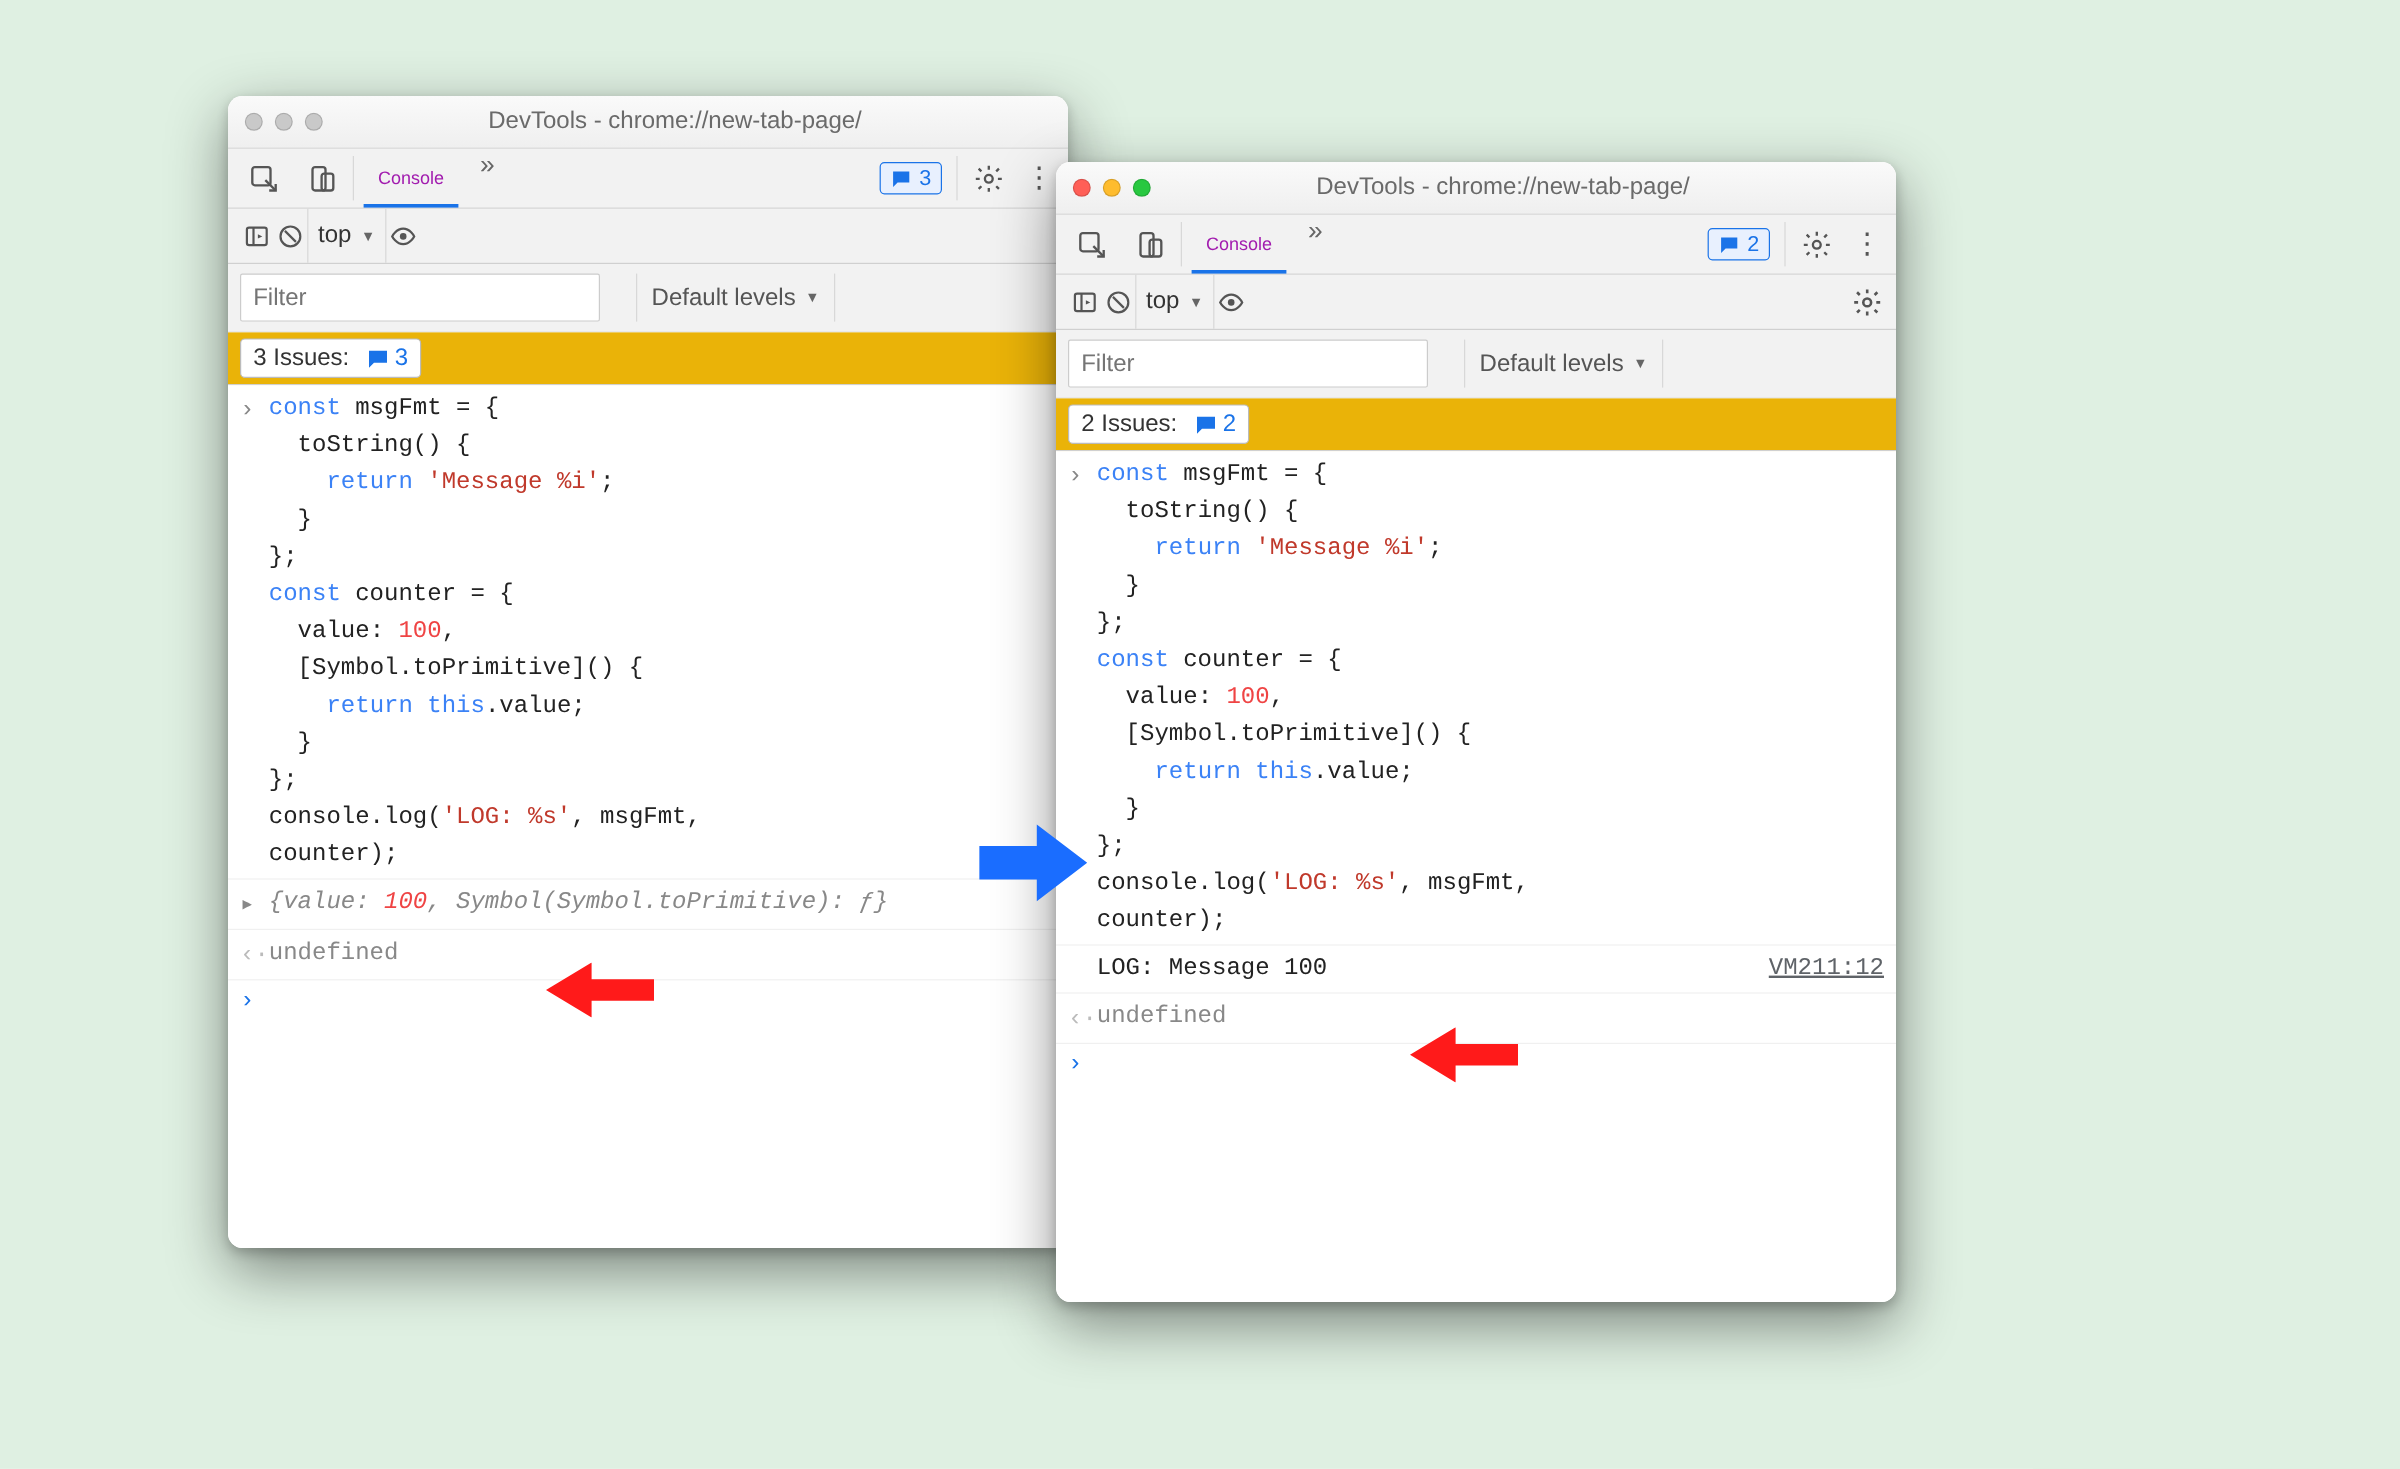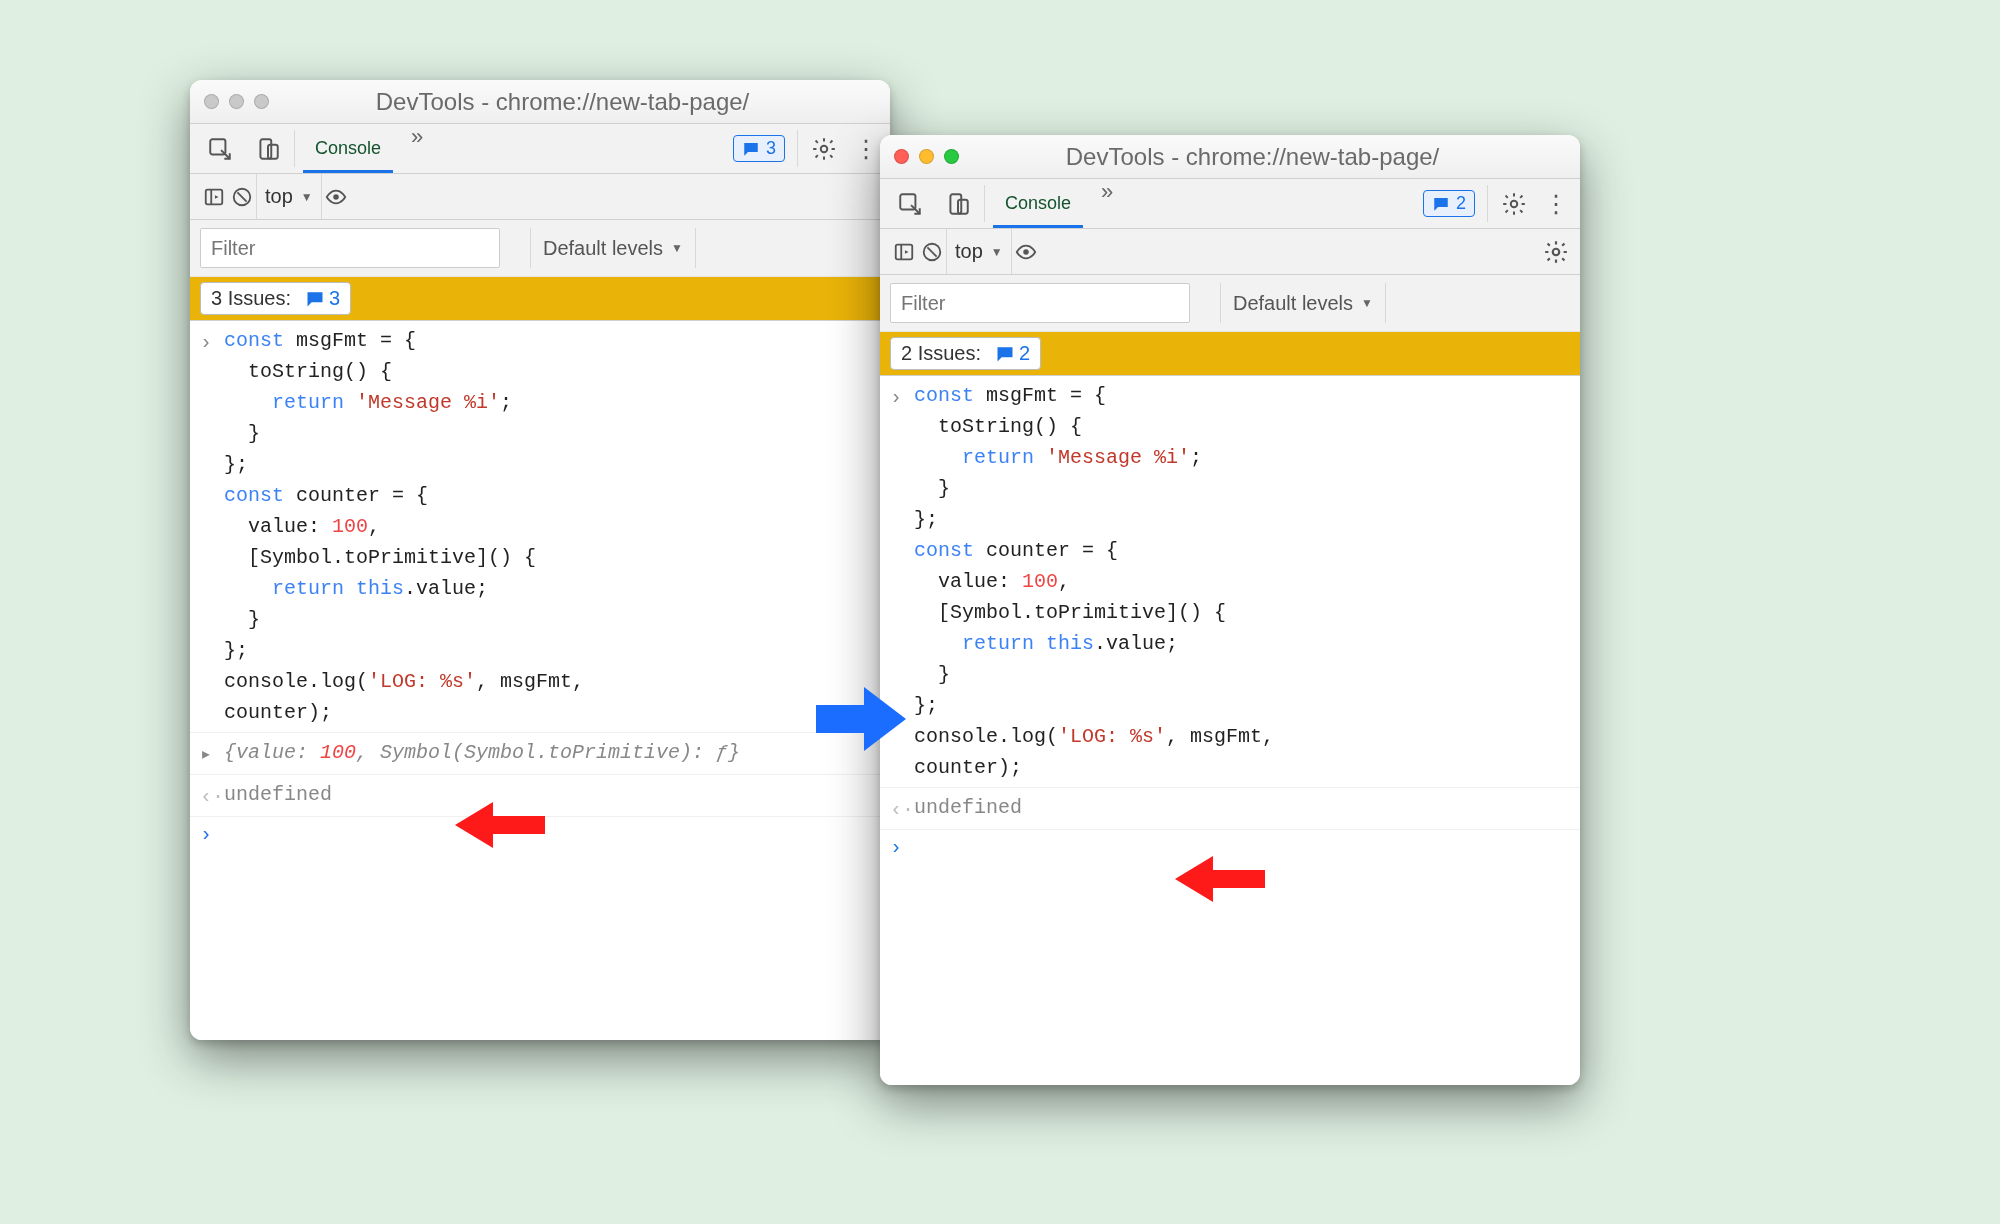--- a/index.html
+++ b/index.html
@@ -40,21 +40,21 @@
   }
   .traffic { display: flex; gap: 10px; margin-right: 10px; }
   .tlight { width: 15px; height: 15px; border-radius: 50%; background:#ccc; border:1px solid rgba(0,0,0,.15); }
   .tlight.close.inactive, .tlight.min.inactive, .tlight.max.inactive { background:#c9c9c9; }
   .tlight.close.active { background:#ff5f57; }
   .tlight.min.active   { background:#febc2e; }
   .tlight.max.active   { background:#28c840; }
   .titlebar .title {
     flex: 1;
     text-align: center;
-    font-size: 24px;
+    font-size: 20px;
     color: #6a6a6a;
     font-weight: 500;
     white-space: nowrap;
     overflow: hidden;
     text-overflow: ellipsis;
     padding-right: 40px;
   }
 
   
   .toolbar {
@@ -66,21 +66,21 @@
     padding: 0 6px;
   }
   .tb-seg {
     display:flex; align-items:center; padding:0 10px;
   }
   .tb-icon { width:28px; display:flex; align-items:center; justify-content:center; color:#555; }
   .tb-icon svg { width:26px; height:26px; stroke:#555; stroke-width:1.8; fill:none; }
   .divider { width:1px; background:#d8d8d8; margin:6px 2px; }
   .tab {
     display:flex; align-items:center; padding: 0 18px;
-    font-size:18px; color:#14532d; position:relative;
+    font-size:15px; color:#a21caf; position:relative;
   }
   .tab.active::after {
     content:""; position:absolute; left:6px; right:6px; bottom:0;
     height:3px; background:#1a73e8;
   }
   .tb-chevrons { padding:0 12px; color:#666; font-size:22px; }
   .issues-chip {
     display:flex; align-items:center; gap:6px;
     border:1px solid #1a73e8; border-radius:4px;
     padding:2px 8px; color:#1a73e8; background:#e8f0fe;
@@ -452,20 +452,25 @@
 <span class="kw">const</span> counter = {
   value: <span class="num">100</span>,
   [Symbol.toPrimitive]() {
     <span class="kw">return</span> <span class="kw">this</span>.value;
   }
 };
 console.log(<span class="str">'LOG: %s'</span>, msgFmt,
 counter);</div>
     </div>
 
+    <div class="row">
+      <div class="gutter"></div>
+      <div class="content">LOG: Message 100</div>
+      <div class="srclink">VM211:12</div>
+    </div>
 
     <div class="row">
       <div class="gutter" style="color:#bbb;">‹·</div>
       <div class="content undef">undefined</div>
     </div>
 
     <div class="prompt-row">
       <div class="gutter" style="color:#1a73e8;">›</div>
     </div>
   </div>

